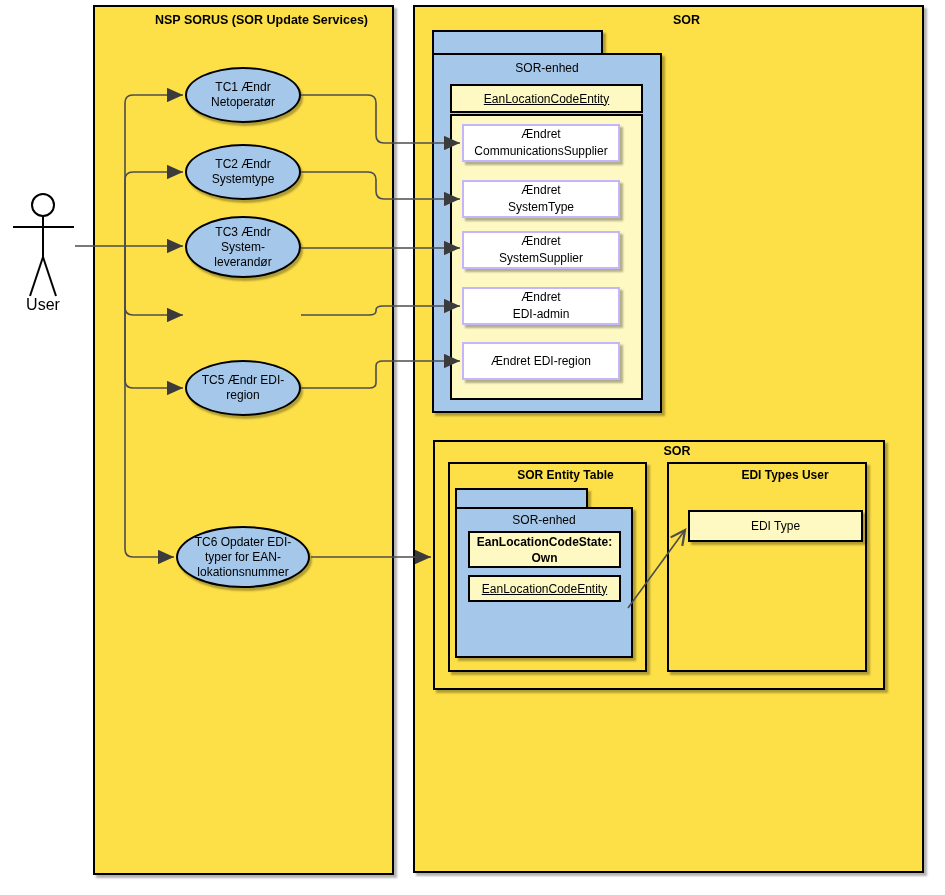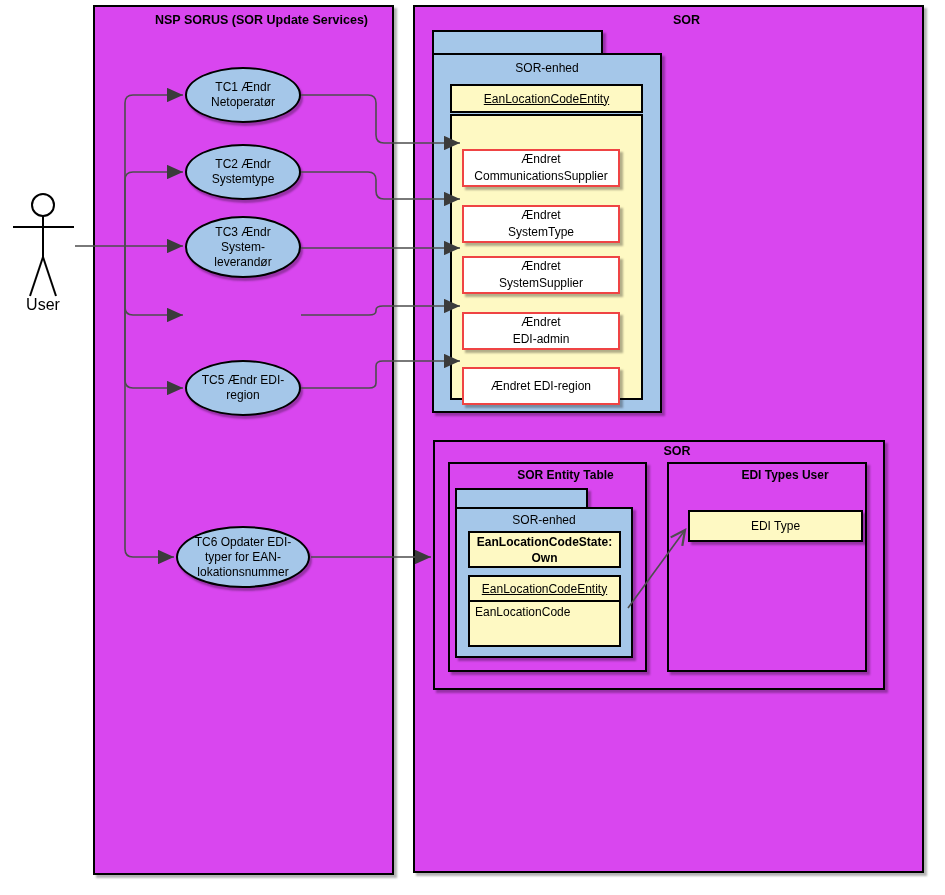--- a/index.html
+++ b/index.html
@@ -1,33 +1,33 @@
 <!DOCTYPE html>
 <html><head>
 <meta charset="utf-8">
 <style>
   html,body{margin:0;padding:0;background:#fff;font-family:"Liberation Sans",sans-serif;color:#000;}
   #canvas{position:relative;width:945px;height:895px;background:#fff;overflow:hidden;}
   #canvas *{box-sizing:border-box;}
-  .frame{position:absolute;border:2px solid #000;background:#d946ef;padding-left:36px;}
+  .frame{position:absolute;border:2px solid #000;background:#fde047;padding-left:36px;}
   .frame-title{font-weight:bold;font-size:12.5px;text-align:center;padding-top:6px;}
   .shadow{box-shadow:3px 3px 2px rgba(0,0,0,0.3);}
   .blue{background:#a5c7e9;}
   .ellipse{position:absolute;border:2.5px solid #000;border-radius:50%;
            display:flex;align-items:center;justify-content:center;text-align:center;
            font-size:12px;line-height:15px;white-space:pre-line;
            box-shadow:2px 3px 2px rgba(0,0,0,0.3);}
   .pkg-tab{position:absolute;border:2px solid #000;}
   .pkg-body{position:absolute;border:2px solid #000;}
   .pkg-title{font-weight:normal;font-size:12px;text-align:center;padding-top:6px;}
   .whitebox{position:absolute;border:2px solid #000;background:#fef9c3;font-size:12px;}
   .centered{display:flex;align-items:center;justify-content:center;text-align:center;}
-  .op-box{position:absolute;border:2px solid #ef4444;background:#fff;font-size:12px;line-height:17px;
+  .op-box{position:absolute;border:2px solid #c4b5fd;background:#fff;font-size:12px;line-height:17px;
           text-align:center;white-space:pre-line;display:flex;align-items:center;justify-content:center;
-          box-shadow:3px 3px 2px rgba(0,0,0,0.3);margin-top:25px;}
+          box-shadow:3px 3px 2px rgba(0,0,0,0.3);}
   .underlined{text-decoration:underline;}
   .bold{font-weight:bold;}
   .multiline{white-space:pre-line;}
   .attr-text{font-size:12px;padding:3px 0 0 5px;text-align:left;}
   #connectors{position:absolute;left:0;top:0;z-index:30;pointer-events:none;}
   .actor-label{position:absolute;font-size:16px;text-align:center;}
 </style>
 </head>
 <body>
 
@@ -79,21 +79,20 @@
     <div class="frame-title" style="padding-top:4px;font-size:12px;">SOR Entity Table</div>
   </div>
 
   <div class="pkg-tab blue shadow" style="left:455px;top:488px;width:133px;height:21px;"></div>
   <div class="pkg-body blue shadow" style="left:455px;top:507px;width:178px;height:151px;">
     <div class="pkg-title" style="padding-top:4px;">SOR-enhed</div>
   </div>
   <div class="whitebox centered bold multiline" style="left:468px;top:531px;width:153px;height:37px;line-height:16px;">EanLocationCodeState:
 Own</div>
   <div class="whitebox centered underlined" style="left:468px;top:575px;width:153px;height:27px;">EanLocationCodeEntity</div>
-  <div class="whitebox attr-text" style="left:468px;top:600px;width:153px;height:47px;">EanLocationCode</div>
 
   <div class="frame shadow" style="left:667px;top:462px;width:200px;height:210px;">
     <div class="frame-title" style="padding-top:4px;font-size:12px;">EDI Types User</div>
   </div>
   <div class="whitebox centered shadow" style="left:688px;top:510px;width:175px;height:32px;">EDI Type</div>
 
   <div class="actor-label" style="left:23px;top:296px;width:40px;">User</div>
 
   <svg id="connectors" width="945" height="895" viewBox="0 0 945 895">
     <defs>

